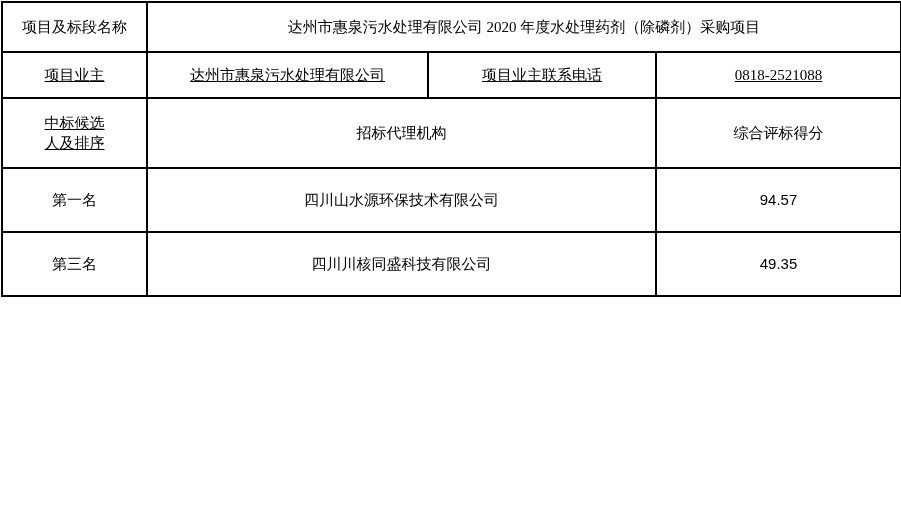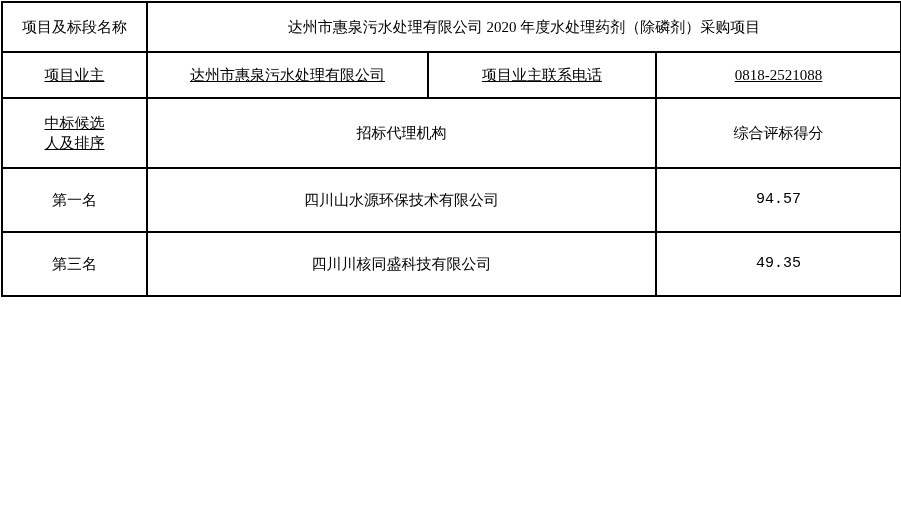--- a/index.html
+++ b/index.html
@@ -43,21 +43,21 @@
     font-size: 15px;
   }
   .row-h-40 td { height: 32px; text-decoration: underline; }
   .row-h-44 td { height: 36px; }
   .rank-head td { height: 56px; }
   .cand-row td { height: 50px; }
   .cand-name {
     padding-top: 16px;
   }
   .score {
-    font-family: Liberation Mono, monospace;
+    font-family: Liberation Sans, sans-serif;
     font-size: 15px;
   }
   .rank-vert {
     font-size: 15px;
     line-height: 1.45;
     padding: 4px 2px;
     text-decoration: underline;
   }
 </style>
 </head>

